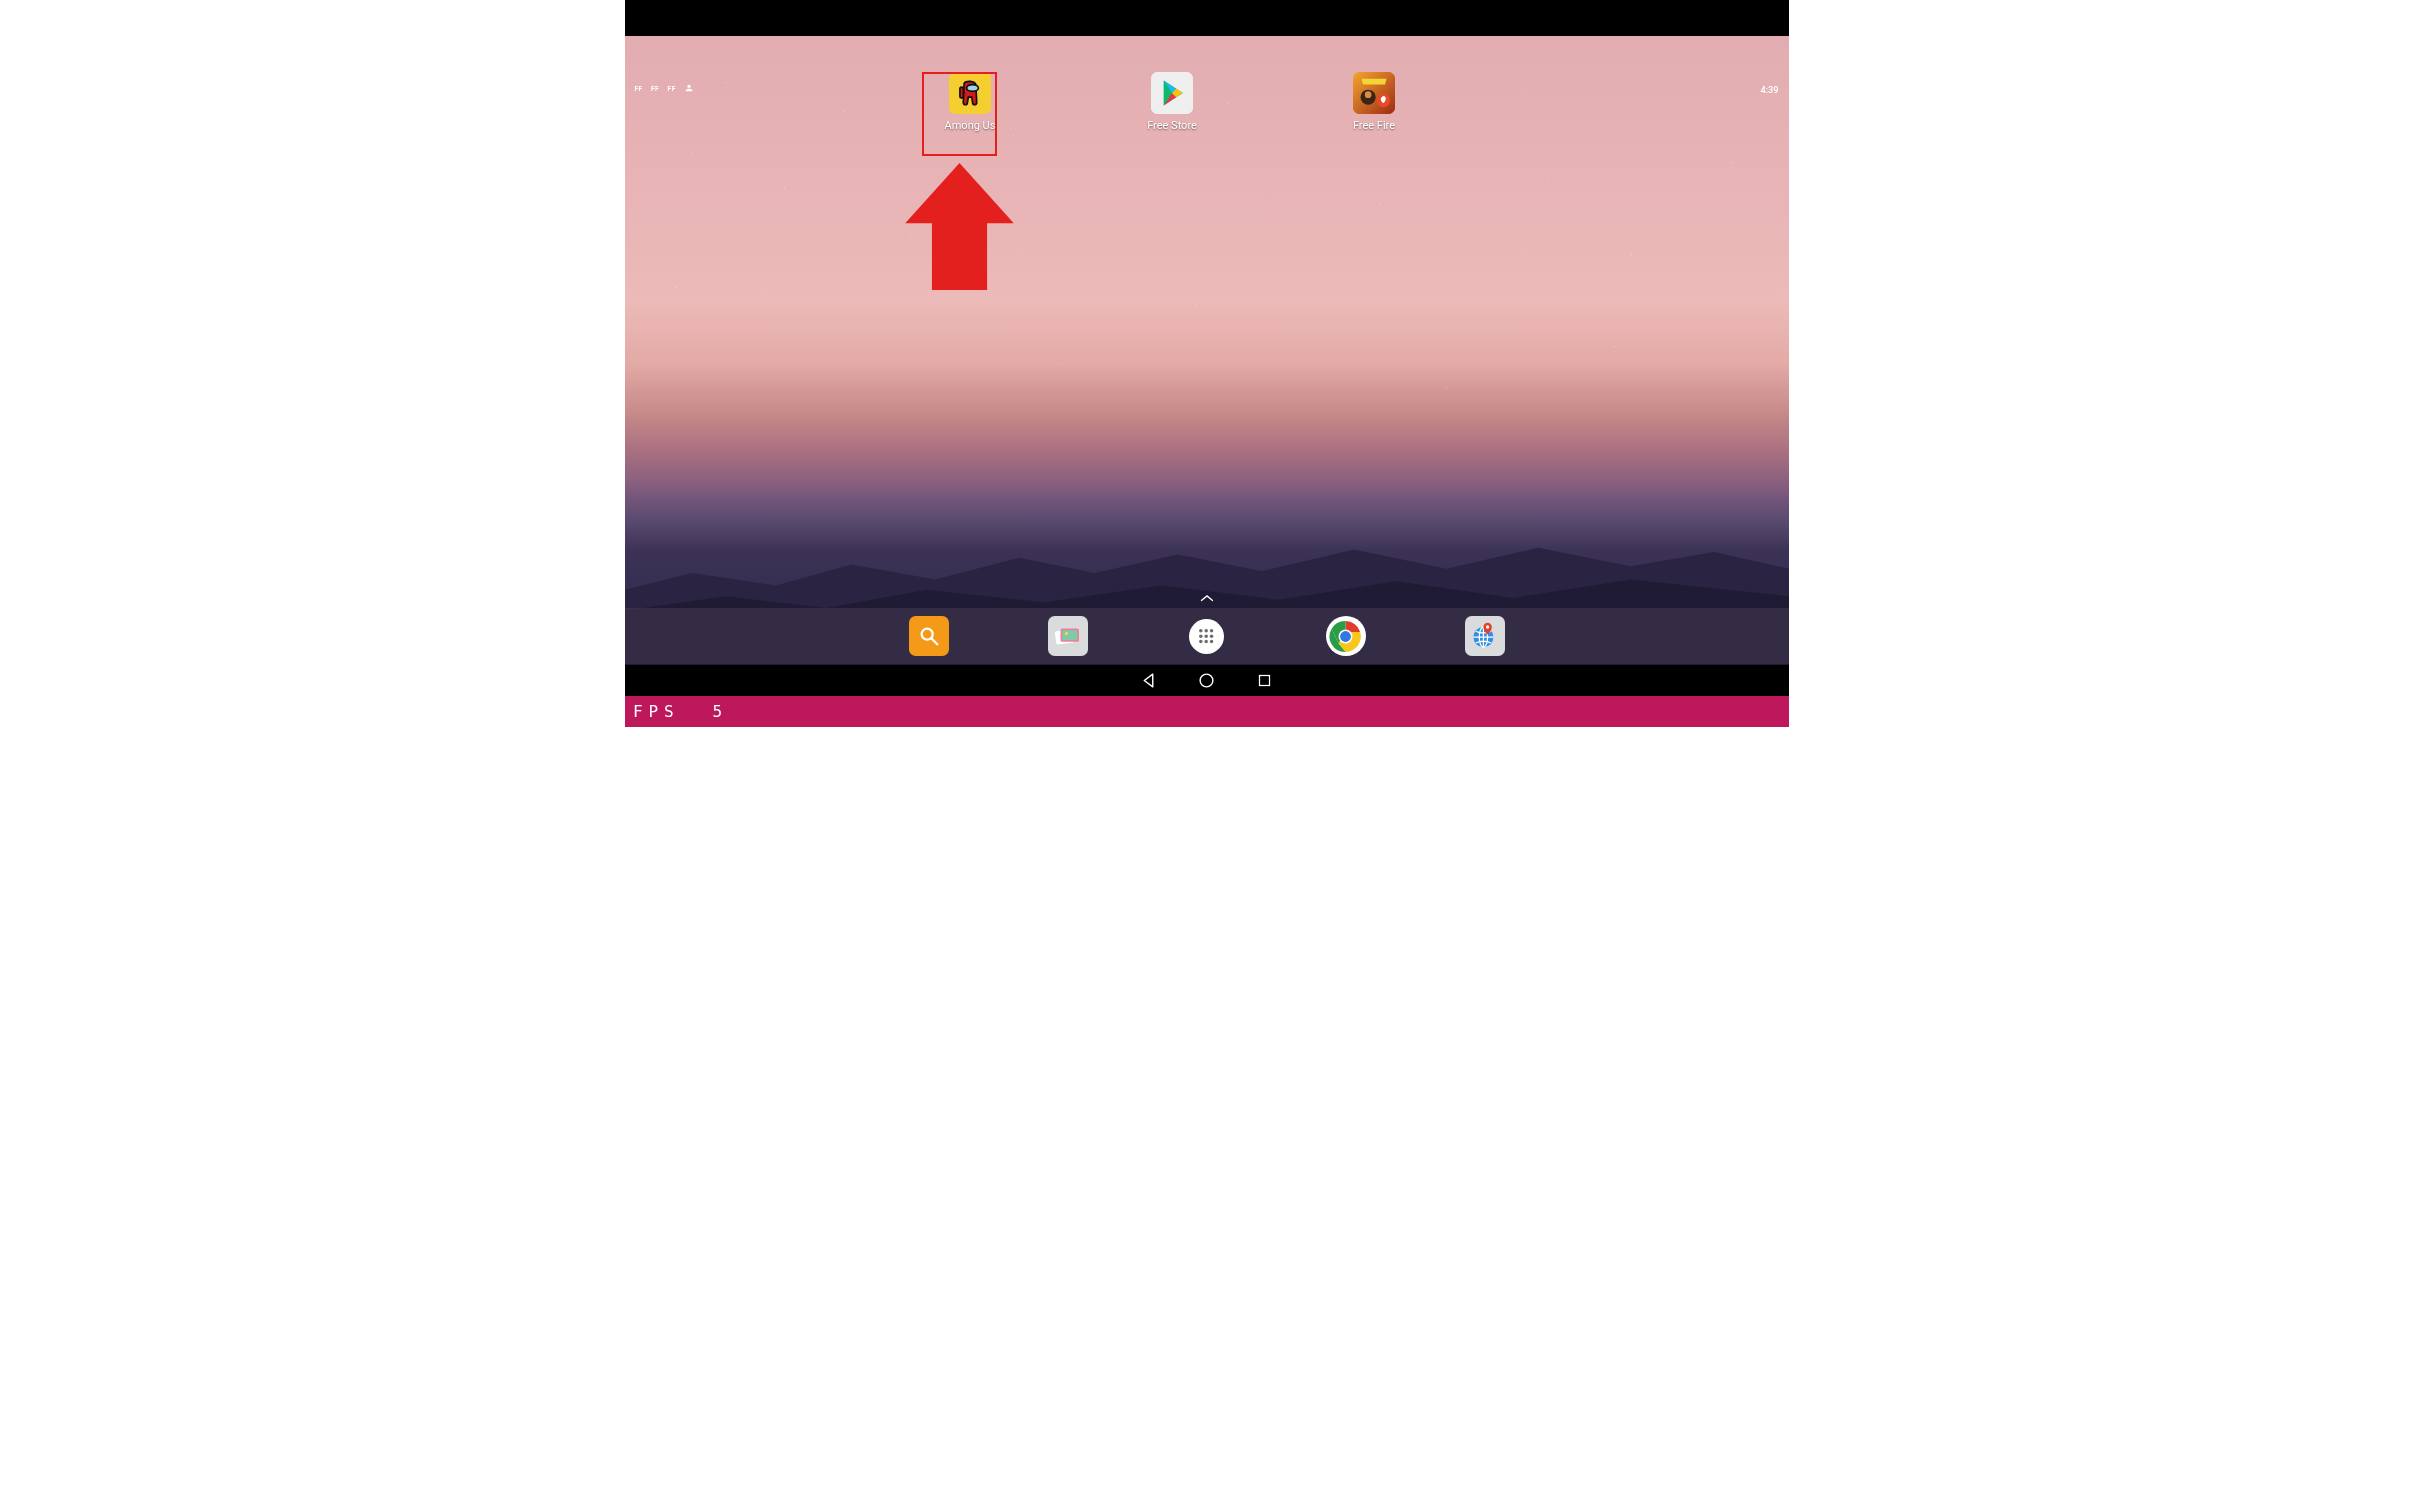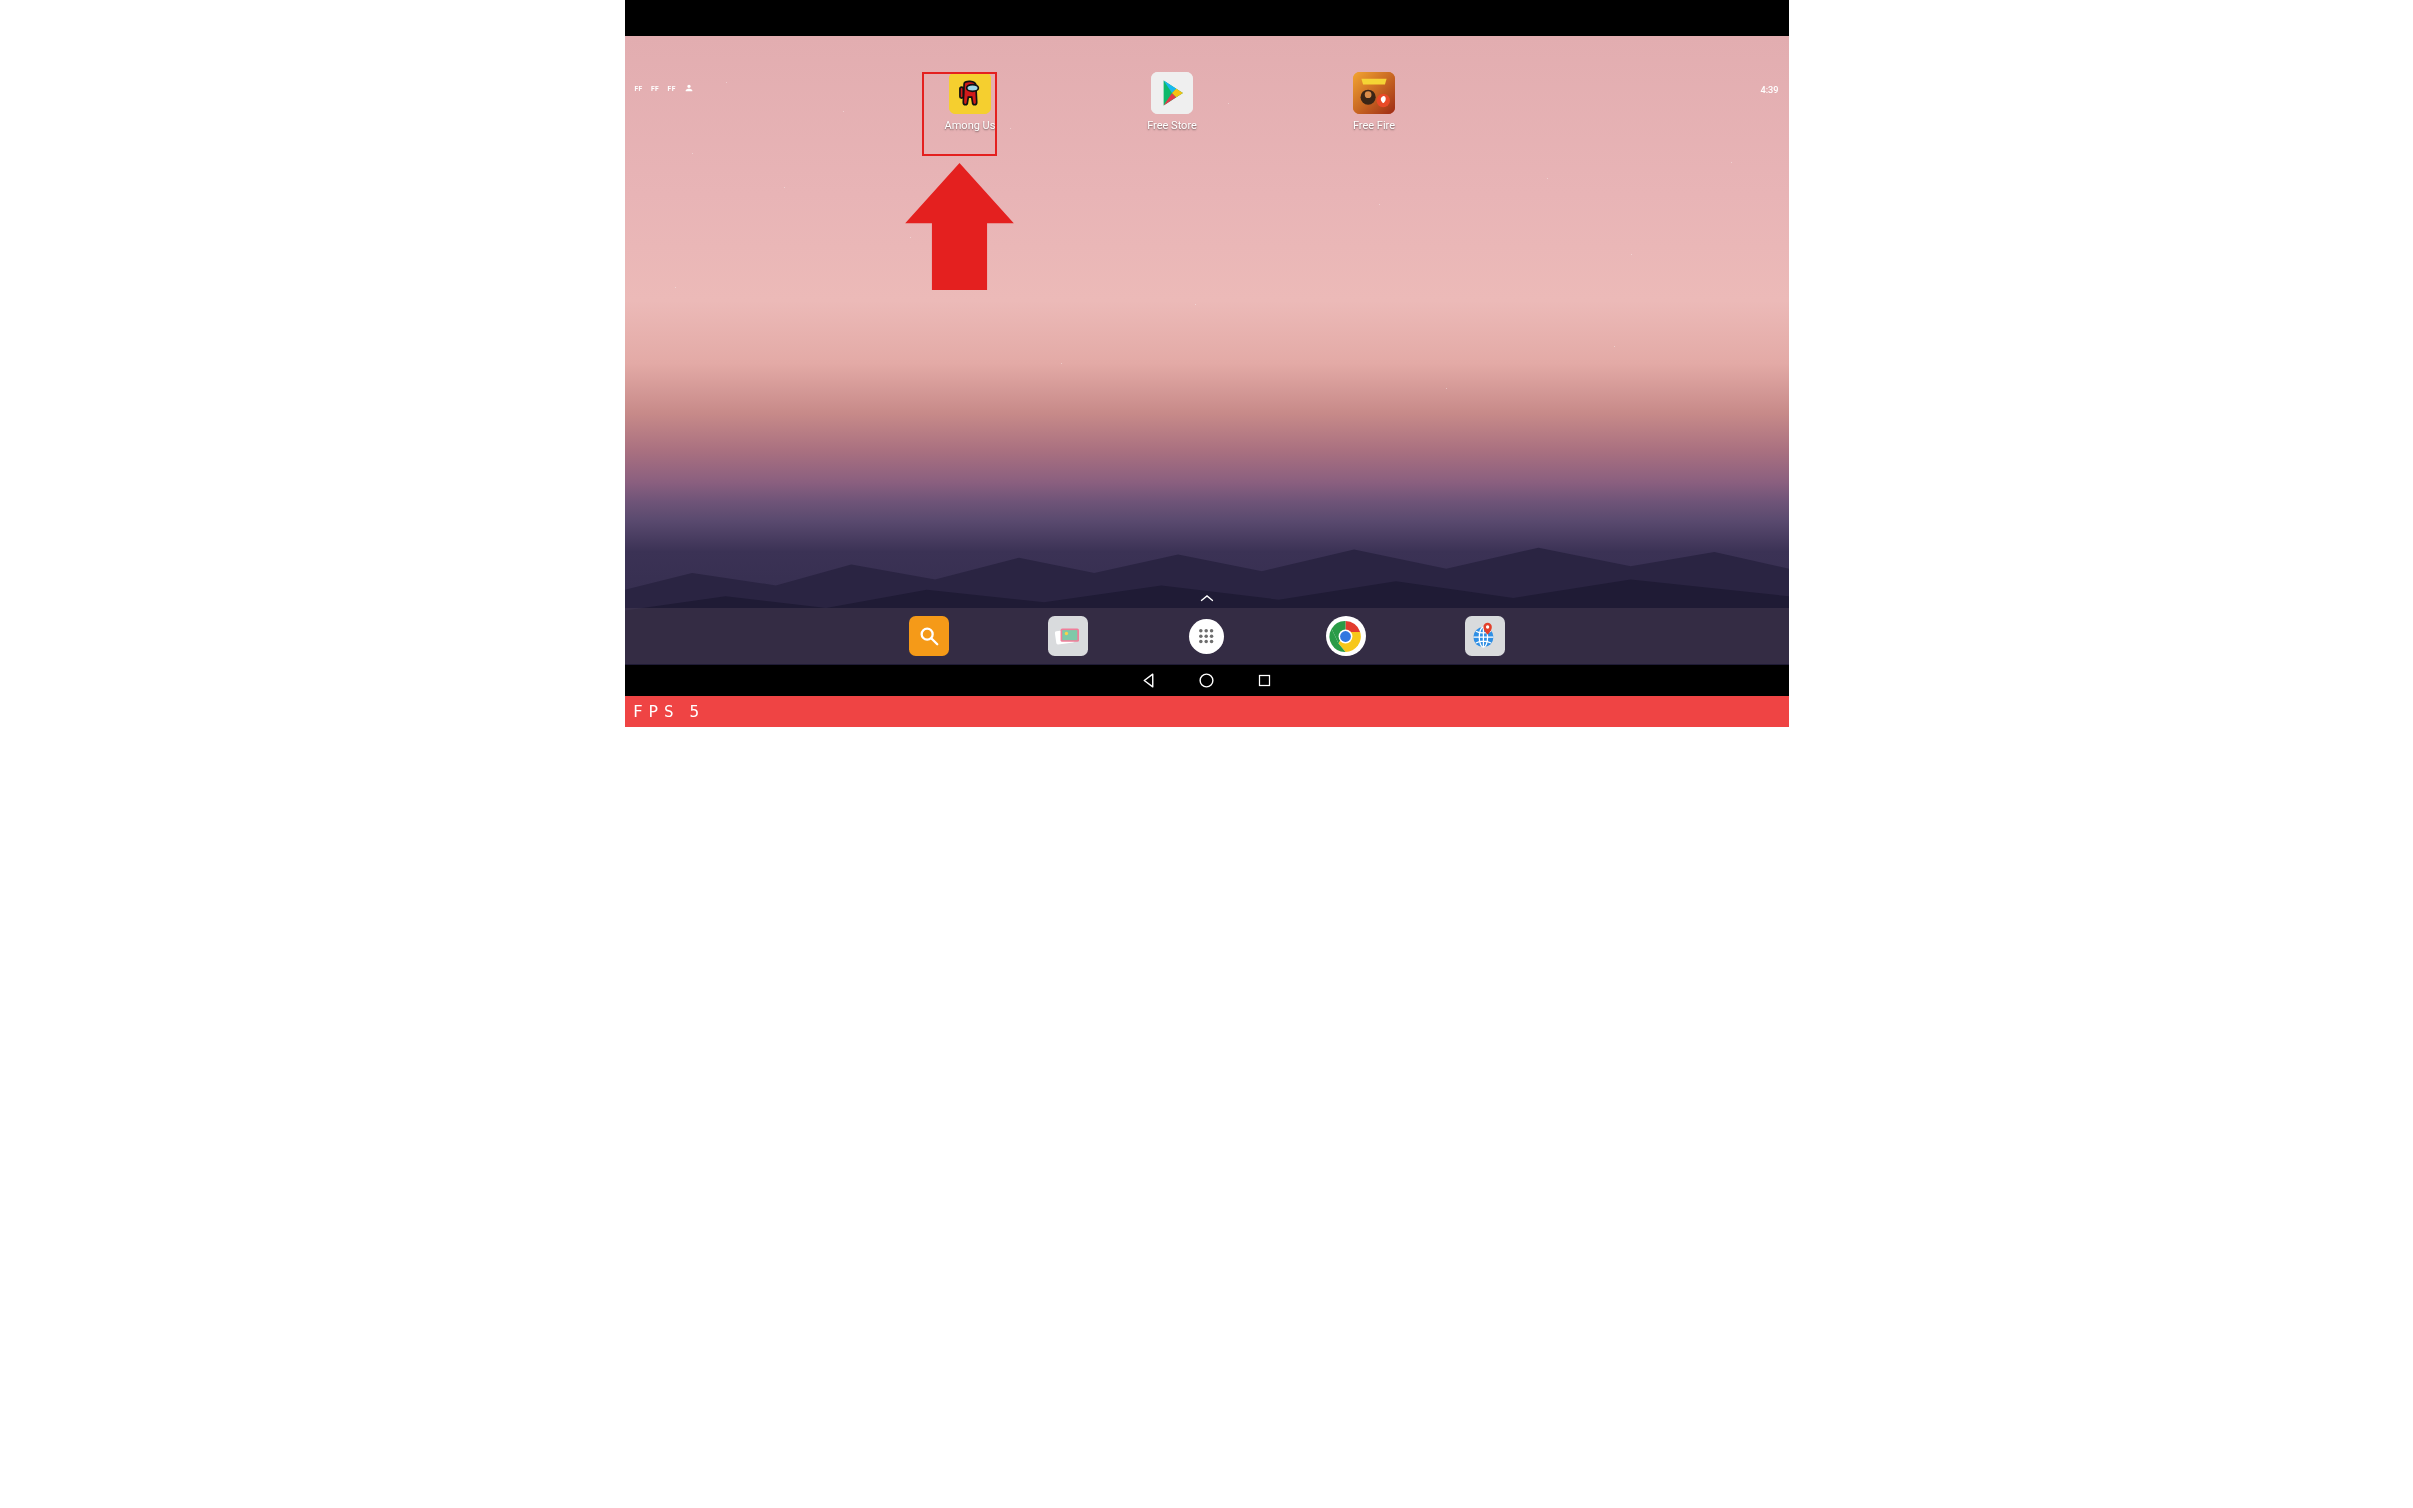--- a/index.html
+++ b/index.html
@@ -43,21 +43,21 @@
 .drawer-hint svg { width:13.4px; height:8.4px; fill:#fff; }
 
 .dock { position:absolute; left:0; right:0; top: 608px; height:56px; background: rgba(80,70,90,0.42); display:flex; align-items:center; justify-content:center; gap:99px; }
 .dock-item { width:40px; height:40px; border-radius:6.7px; display:flex; align-items:center; justify-content:center; cursor:pointer; }
 .dock-circle { width:35px; height:35px; border-radius:50%; display:flex; align-items:center; justify-content:center; }
 
 .nav-bar { position:absolute; left:0; right:0; top:665px; height:31px; background:#000; display:flex; align-items:center; justify-content:center; gap:40px; }
 .nav-btn { width:18.4px; height:18.4px; display:flex; align-items:center; justify-content:center; cursor:pointer; }
 .nav-btn svg { fill:none; stroke:#fff; stroke-width:2; }
 
-.bottom-black { position:absolute; left:0; right:0; top:696px; bottom:0; background:#ef4444; display:flex; align-items:center; padding-left:8.4px; }
+.bottom-black { position:absolute; left:0; right:0; top:696px; bottom:0; background:#be185d; display:flex; align-items:center; padding-left:8.4px;gap:23px; }
 .fps-text { color:#fff; font-family: monospace; font-size:16px; letter-spacing:5.9px; }
 .fps-val { margin-left: 10px; letter-spacing:0; }
 
 .stars { position:absolute; inset:0; }
 .star { position:absolute; width:1.3px; height:1.3px; background:rgba(255,255,255,0.5); border-radius:50%; }
 </style>
 </head>
 <body>
 
 <div class="screen">

